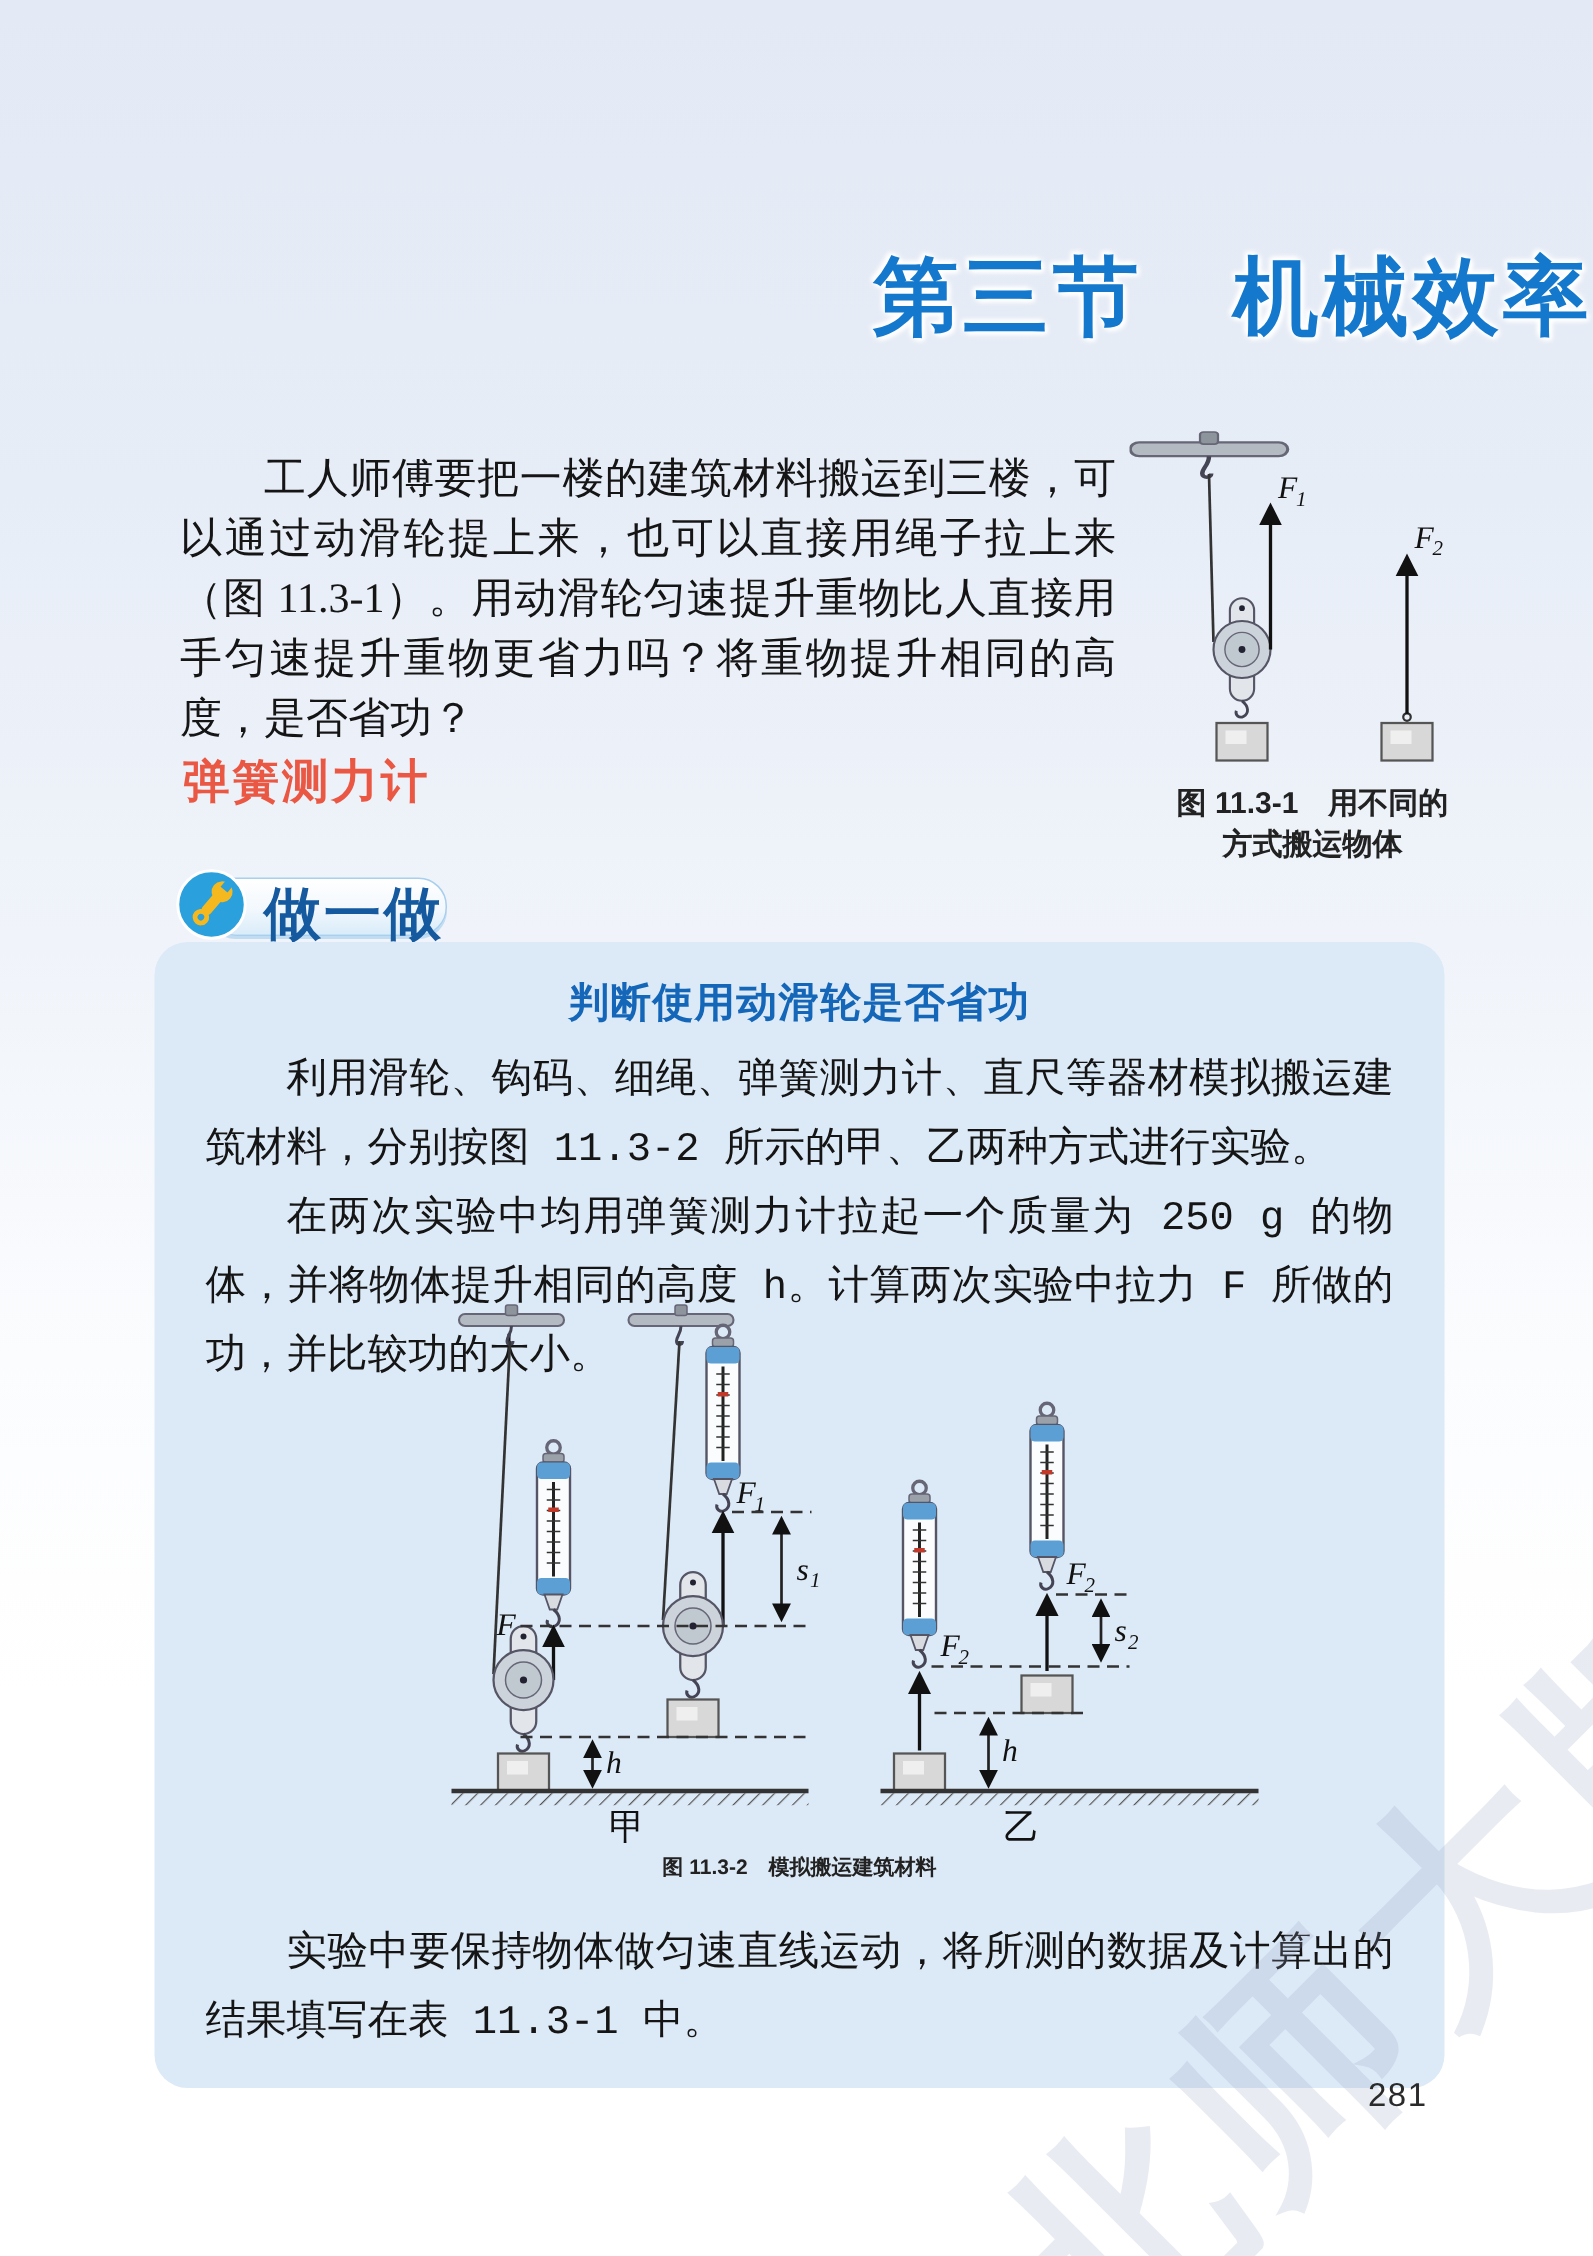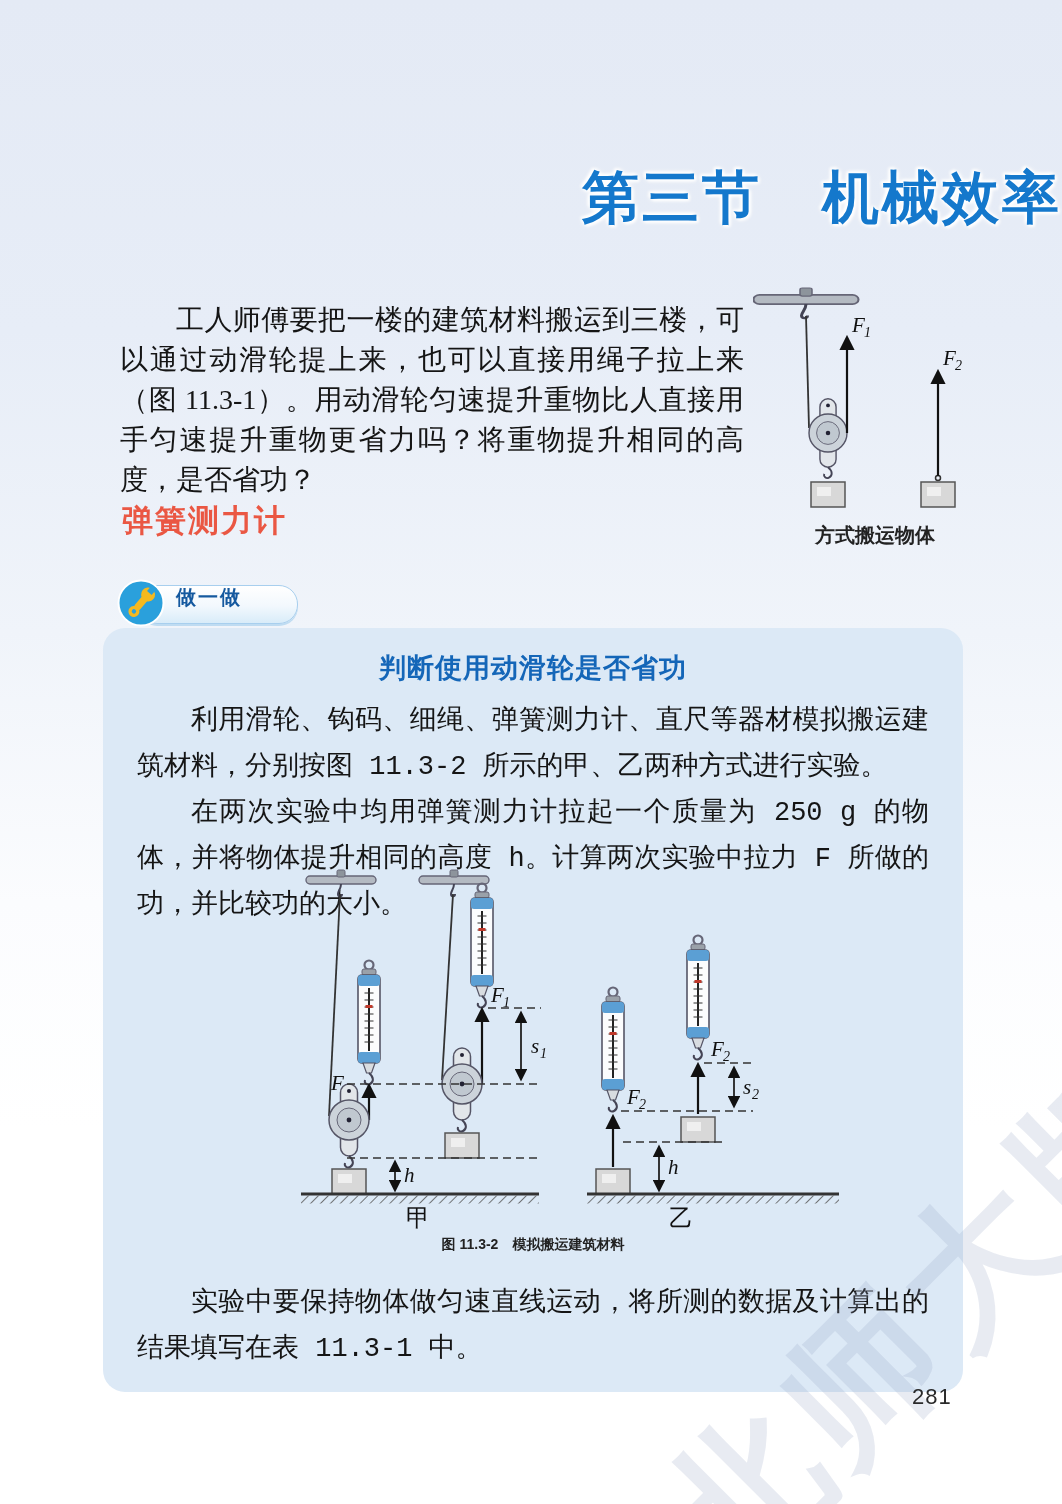--- a/index.html
+++ b/index.html
@@ -13,21 +13,21 @@
   .intro{top:300px;left:120px;width:624px;font-family:"Liberation Serif",serif;font-size:28px;
     line-height:40px;color:#151515;text-align:justify;text-indent:2em;}
   .fig1-wrap{top:286px;left:753px;width:244px;}
   .fig-caption{font-size:20px;font-weight:bold;color:#222;text-align:center;line-height:27px;}
   .red-heading{top:500px;left:122px;font-size:31px;font-weight:bold;color:#ea5743;letter-spacing:2px;}
   .badge{top:576px;left:116px;width:260px;height:54px;}
   .badge-pill{position:absolute;left:22px;top:9px;width:158px;height:37px;border-radius:19px;
     background:linear-gradient(180deg,#ffffff 0%,#f2f8fd 55%,#d9ecf9 100%);
     border:1px solid #a8cfee;box-shadow:0 2px 0 #bfdcf2;}
   .badge-icon{position:absolute;left:0;top:2px;}
-  .badge-text{position:absolute;left:60px;top:8px;font-size:20px;font-weight:bold;color:#15599f;letter-spacing:2px;}
+  .badge-text{position:absolute;left:60px;top:8px;font-size:38px;font-weight:bold;color:#15599f;letter-spacing:2px;}
   .activity-box{top:628px;left:103px;width:860px;height:764px;background:#dce9f6;border-radius:22px;}
   .box-title{position:absolute;top:22px;left:0;width:100%;text-align:center;font-size:27px;
     font-weight:bold;color:#1466b8;letter-spacing:1px;}
   .box-para{position:absolute;left:34px;width:792px;font-family:Liberation Mono, monospace;
     font-size:27px;line-height:46px;color:#151515;text-align:justify;text-indent:2em;}
   .p1{top:70px;}
   .p2{top:162px;}
   .p3{top:652px;}
   .fig2-wrap{position:absolute;left:188px;top:238px;width:560px;height:366px;}
   .box-caption{position:absolute;top:608px;left:0;width:100%;text-align:center;
@@ -111,20 +111,21 @@
         </g>
       <circle cx="185" cy="192" r="2.5" fill="none" stroke="#333" stroke-width="1.5"></circle>
       <line x1="185" y1="190" x2="185" y2="86" stroke="#111" stroke-width="2.2" marker-end="url(#arr)"></line>
       <text x="190" y="79" class="flabel">F</text>
       <text x="202" y="84" class="fsub">2</text>
       <g>
           <use href="#sym-block" transform="translate(185,196)"></use>
         </g>
     </svg>
     <div class="fig-caption">
+      <div>图 11.3-1　用不同的</div>
       <div>方式搬运物体</div>
     </div>
   </div>
 
   <div class="abs red-heading">弹簧测力计</div>
 
   <div class="abs badge">
     <div class="badge-pill"></div>
     <svg class="badge-icon" width="50" height="50" viewBox="0 0 50 50">
       <circle cx="25" cy="25" r="22.5" fill="#2aa0dc" stroke="#ffffff" stroke-width="2"></circle>

